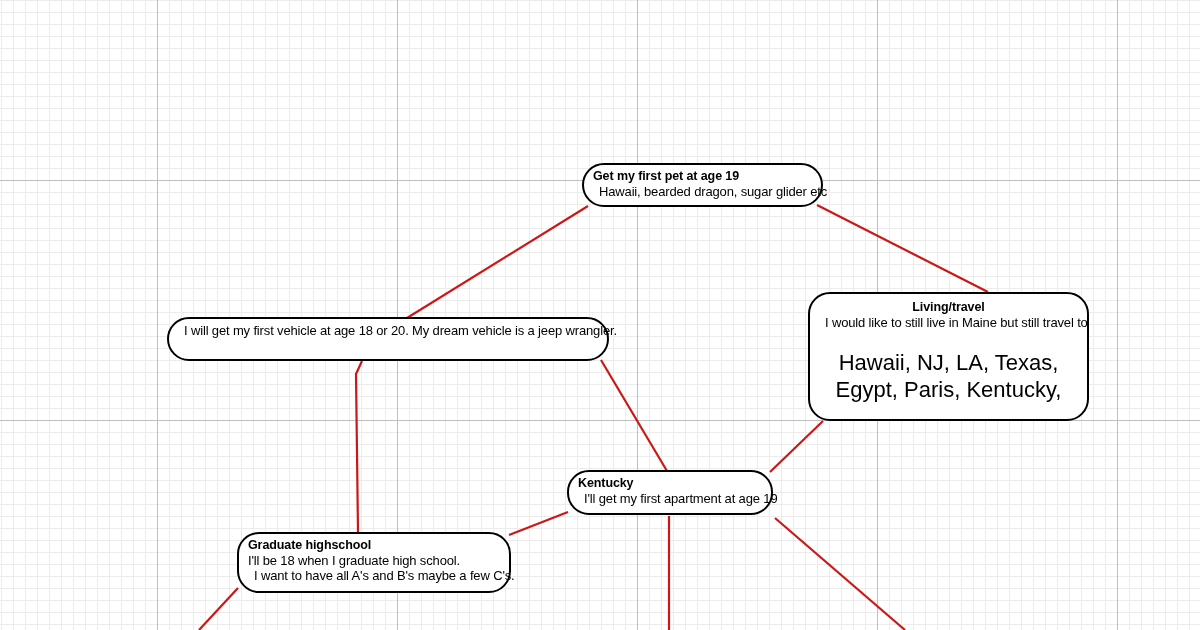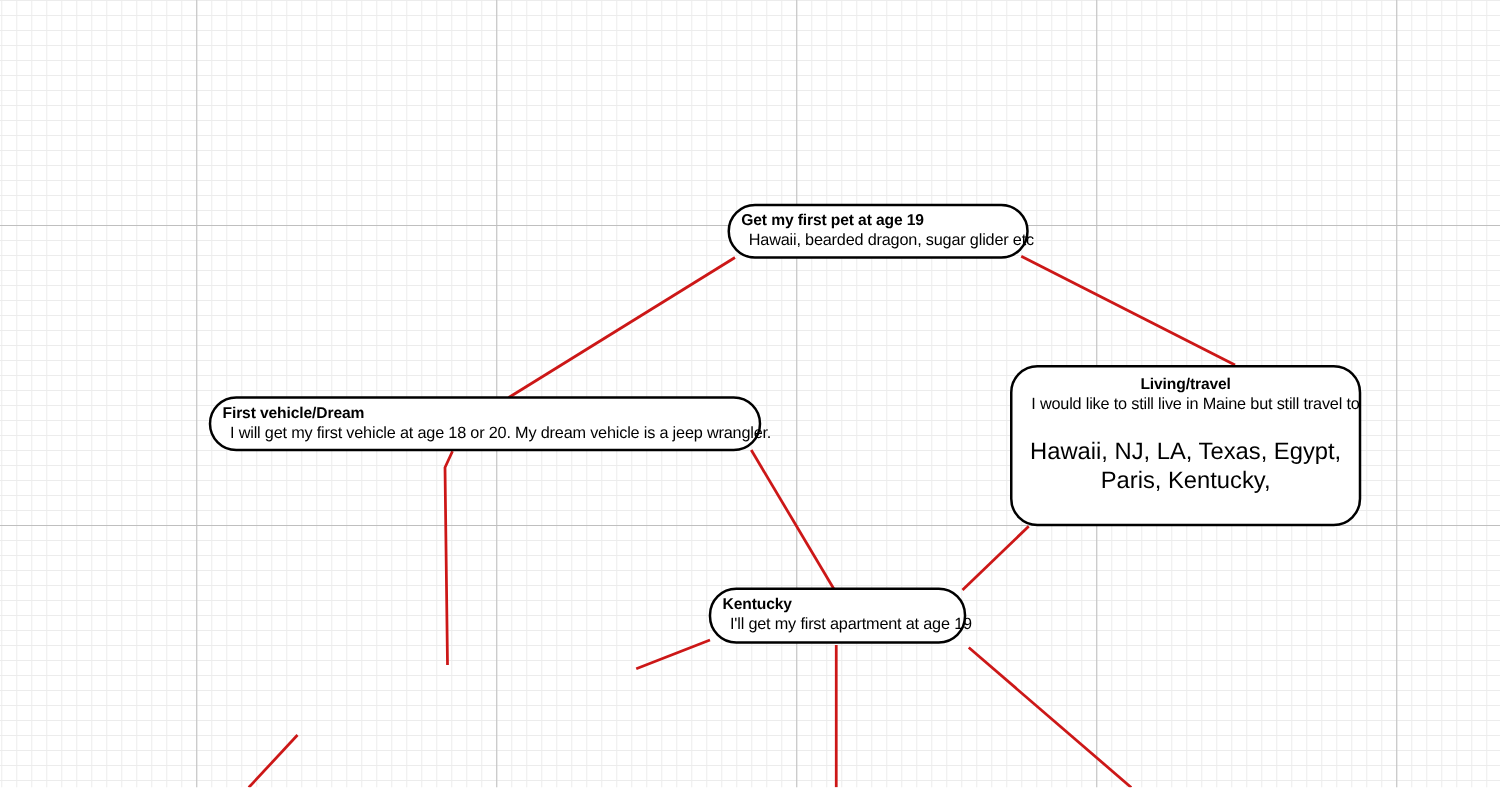--- a/index.html
+++ b/index.html
@@ -60,21 +60,21 @@
     white-space: nowrap;
   }
   .node .body {
     font-size: 13px;
     font-weight: normal;
     letter-spacing: -0.15px;
     white-space: nowrap;
     padding-left: 6px;
   }
   .node .body.big {
-    font-size: 19px;
+    font-size: 22px;
     letter-spacing: 0px;
     white-space: normal;
     padding-left: 0px;
     line-height: 1.22;
   }
   .node .spacer {
     height: 20px;
   }
 
   
@@ -102,30 +102,34 @@
         <polyline points="238,588 199,630"></polyline>
       </g>
   </svg>
 
   <div class="node" id="node-pet">
     <div class="title">Get my first pet at age 19</div>
     <div class="body">Hawaii, bearded dragon, sugar glider etc</div>
   </div>
 
   <div class="node" id="node-vehicle">
-    <div class="title">First vehicle/Dream</div>
     <div class="body">I will get my first vehicle at age 18 or 20. My dream vehicle is a jeep wrangler.</div>
   </div>
 
   <div class="node" id="node-living">
     <div class="title">Living/travel</div>
     <div class="body">I would like to still live in Maine but  still travel to</div>
     <div class="spacer"></div>
     <div class="body big">Hawaii, NJ, LA, Texas, Egypt, Paris, Kentucky,</div>
   </div>
 
   <div class="node" id="node-apartment">
     <div class="title">Kentucky</div>
     <div class="body">I'll get my first apartment at age 19</div>
   </div>
 
+  <div class="node" id="node-graduate">
+    <div class="title">Graduate highschool</div>
+    <div class="body" style="padding-left:0">I'll be 18 when I graduate high school.</div>
+    <div class="body">I want to have all A's and B's maybe a few C's.</div>
+  </div>
 
 </div>
 
 </body></html>

